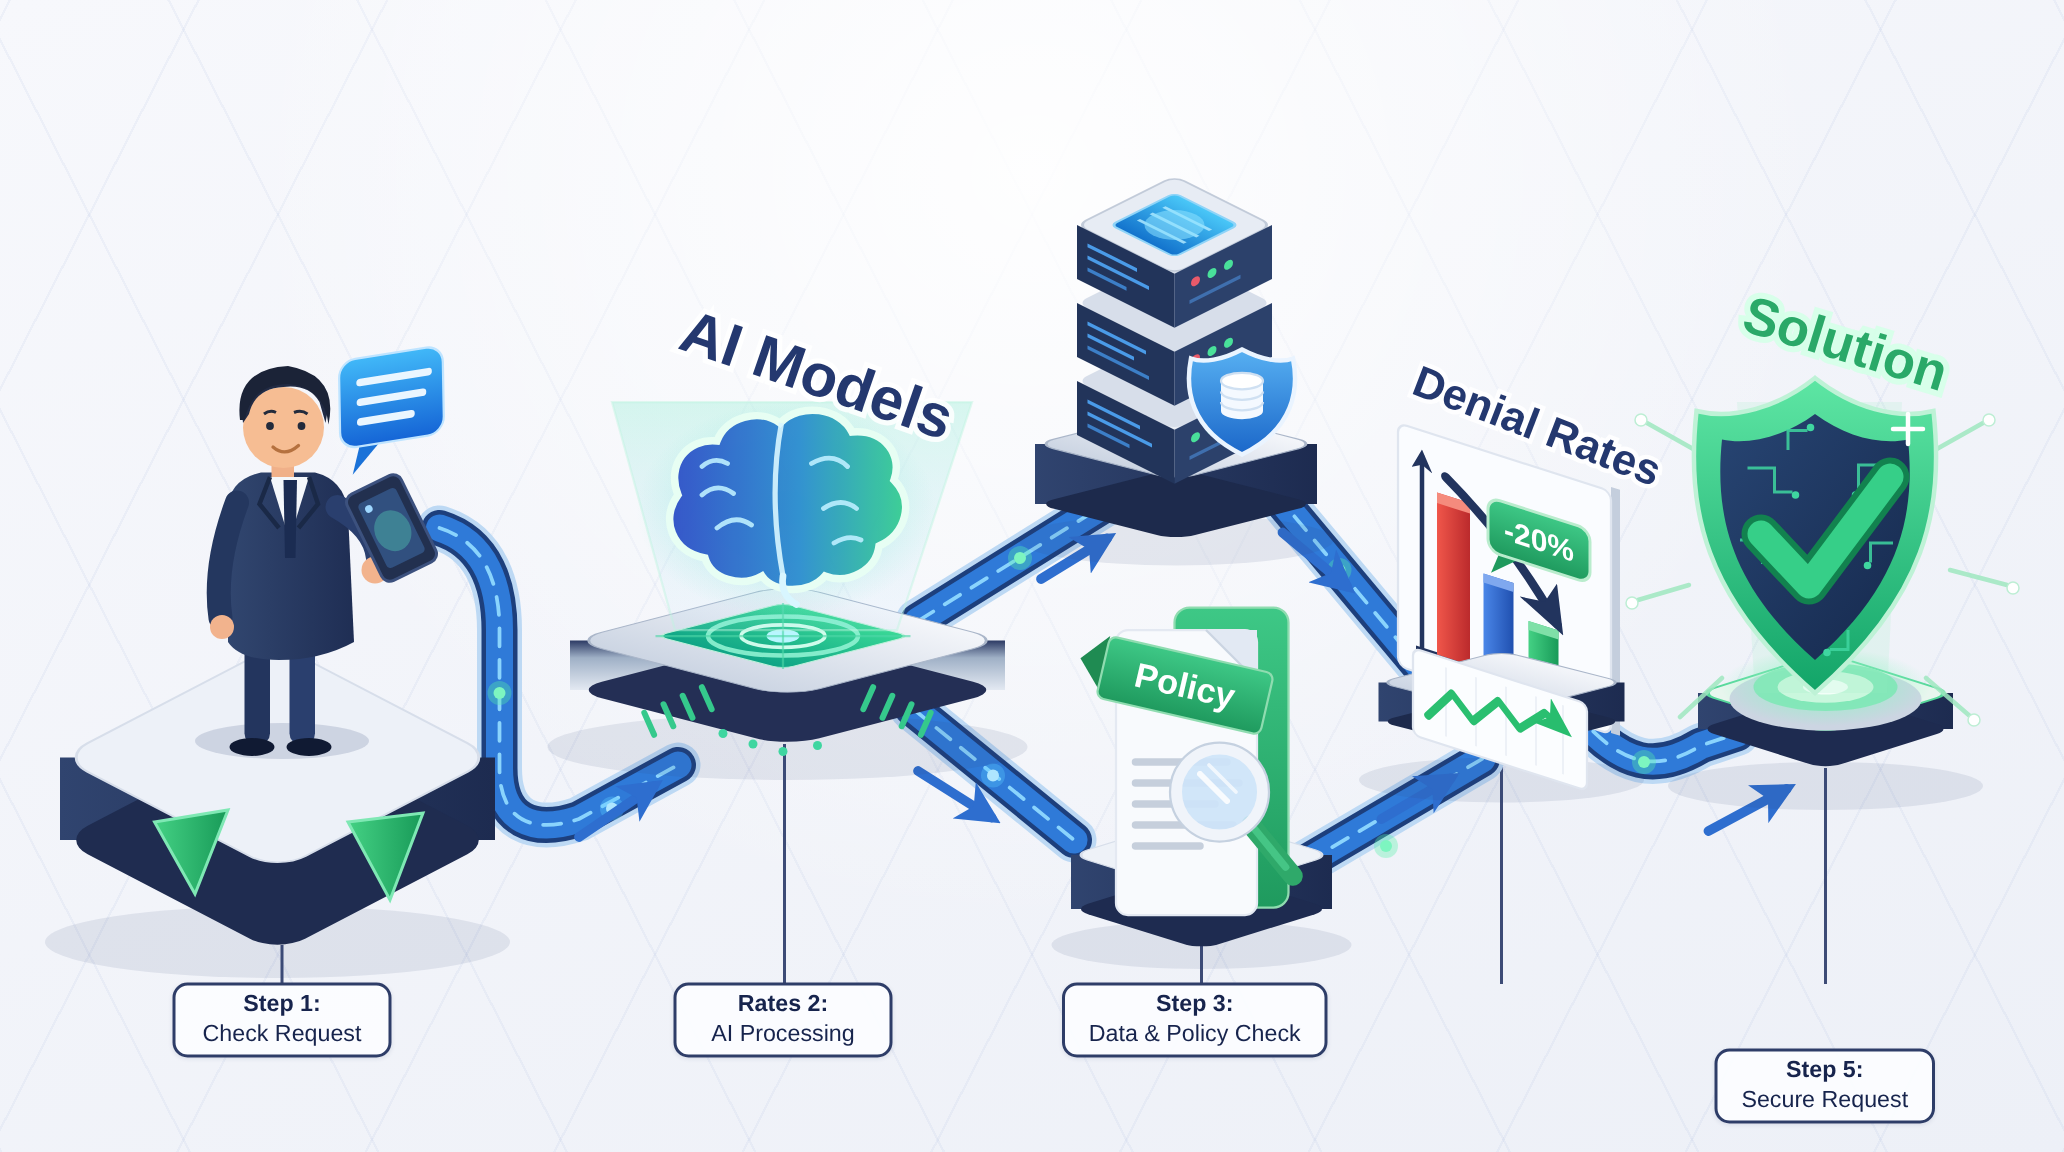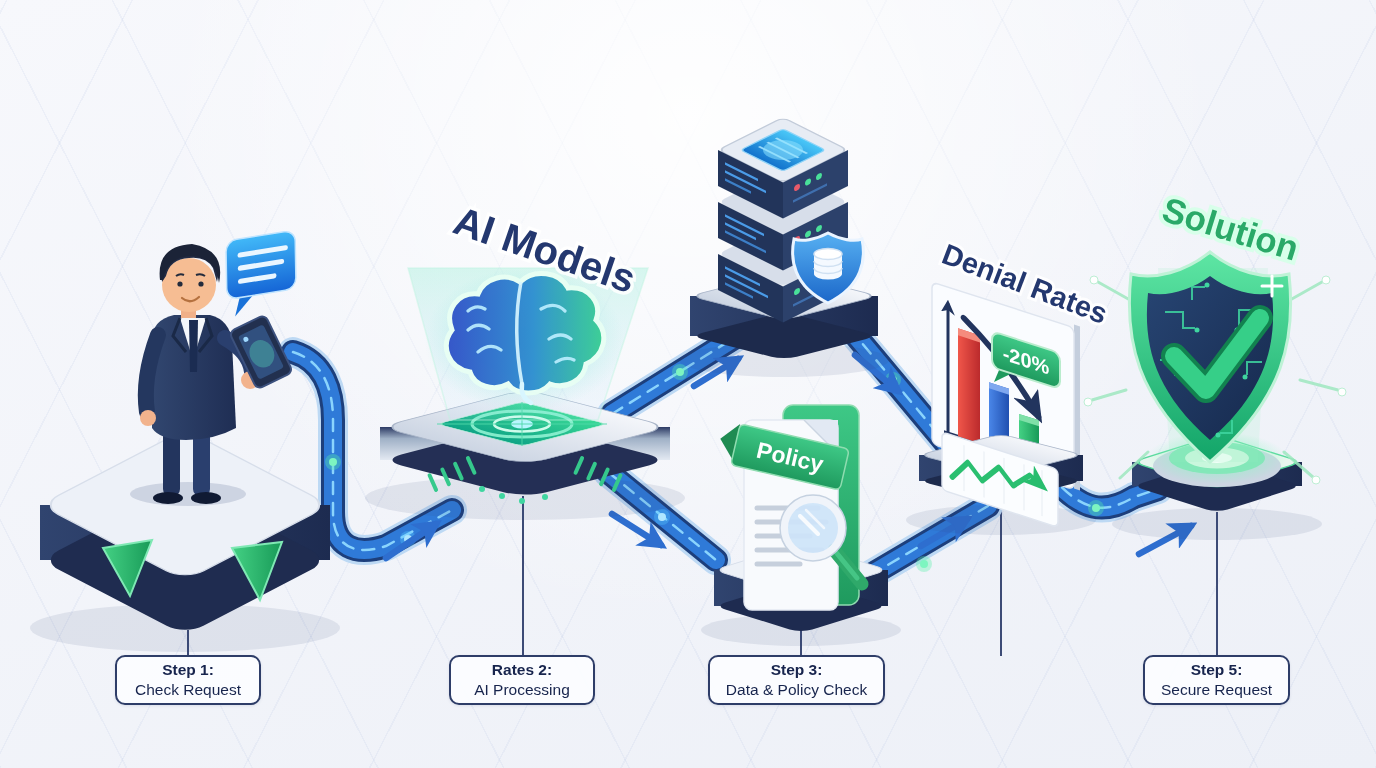--- a/index.html
+++ b/index.html
@@ -539,18 +539,18 @@
     <span>Check Request</span>
   </div>
   <div class="step-box" style="left:449px;width:146px;">
     <span class="t">Rates 2:</span>
     <span>AI Processing</span>
   </div>
   <div class="step-box" style="left:708px;width:177px;">
     <span class="t">Step 3:</span>
     <span>Data &amp; Policy Check</span>
   </div>
-  <div class="step-box" style="left:1143px;width:147px;">
+  <div class="step-box" style="left:1143px;width:147px;margin-top:44px;">
     <span class="t">Step 5:</span>
     <span>Secure Request</span>
   </div>
 
 </div>
 
 </body></html>

